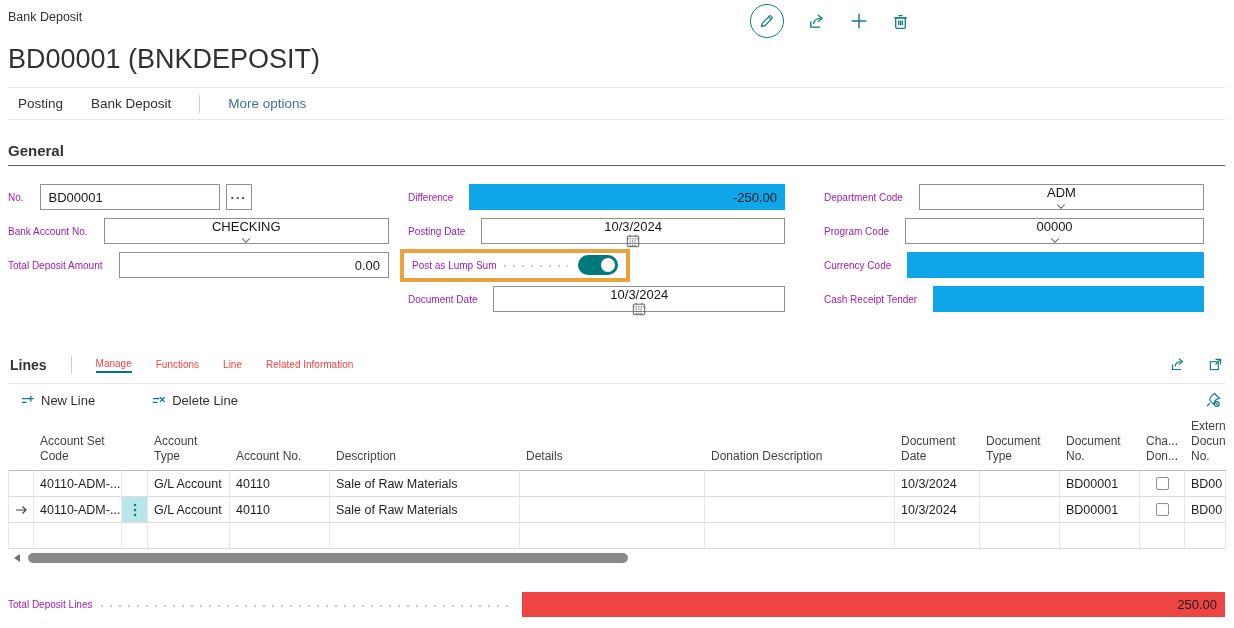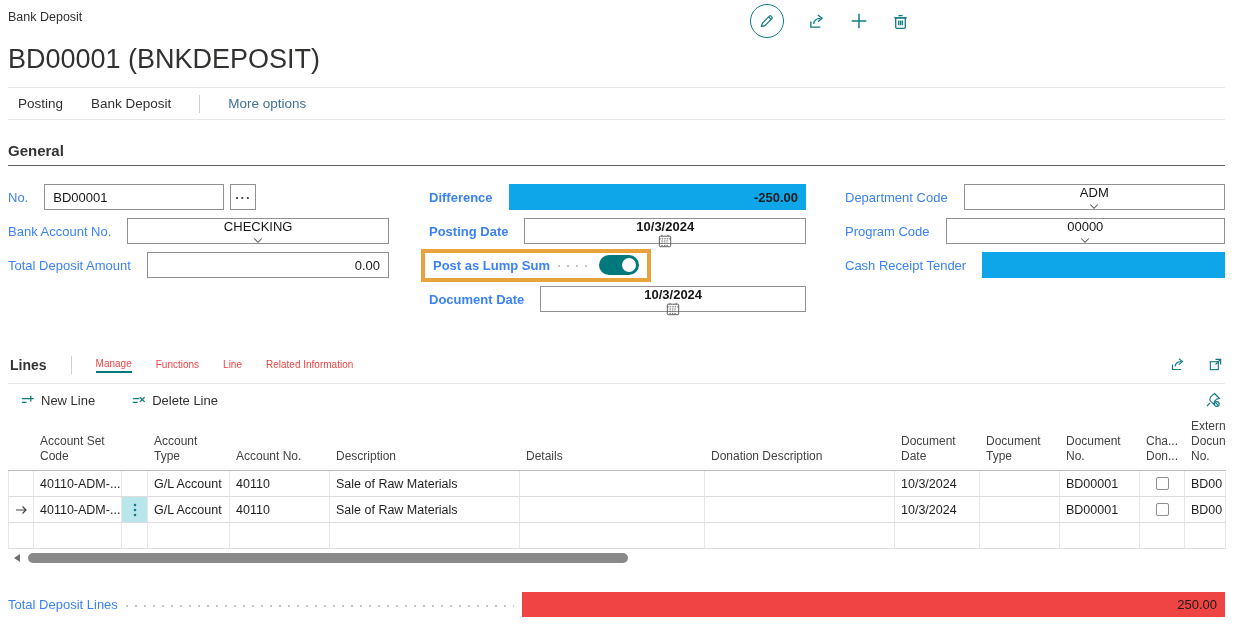--- a/index.html
+++ b/index.html
@@ -22,24 +22,24 @@
   .menu-item { color:#323130; cursor:pointer; }
   .menu-divider { width:1px; height:18px; background:#cdcdcd; }
   .menu-more { color:#41719c; cursor:pointer; }
 
   
   .section-heading { margin-top:22px; font-size:15px; font-weight:700; color:#333;
     padding-bottom:6px; border-bottom:1px solid #606060; }
   .fields { display:flex; margin-top:14px; }
   .fcol { }
   .fcol1 { width:381px; }
-  .fcol2 { width:377px; margin-left:40px;font-weight:bold; }
+  .fcol2 { width:377px; margin-left:19px; }
   .fcol3 { width:380px; margin-left:39px; }
   .frow { display:flex; align-items:center; height:34px; }
-  .flabel { font-size:13px; color:#3b82f6; white-space:nowrap; }
+  .flabel { font-size:10px; color:#a21caf; white-space:nowrap; }
   .fdots { flex:1; height:2px; margin:2px 8px 0 8px;
     background:repeating-linear-gradient(to right,#c6c6c6 0 2px,transparent 2px 9px); }
   .fctl1 { width:212px; } .fctl2 { width:214px; } .fctl3 { width:217px; }
   .tbox { height:26px; border:1px solid #919191; background:#fff; display:flex; align-items:center;
     padding:0 8px; font-size:13px; color:#161616; width:100%; }
   .tbox.num { justify-content:flex-end; }
   .tbox.between { justify-content:space-between;flex-direction:column; }
   .dis { height:26px; background:#0ea5e9; display:flex; align-items:center; padding:0 8px;
     font-size:13px; color:#1c1c1c; width:100%; }
   .dis.num { justify-content:flex-end; }
@@ -55,21 +55,21 @@
     margin-left:-8px; width:230px; padding:0 8px; }
   .hl-box .fdots { margin-right:10px; }
 
   
   .lines-head { margin-top:40px; display:flex; align-items:center; gap:24px;
     padding-bottom:9px; border-bottom:1px solid #e6e6e6; position:relative; }
   .lines-caption { font-size:14px; font-weight:700; color:#333; margin-left:2px; }
   .tab { font-size:10px; color:#ef4444; cursor:pointer; padding-bottom:2px; }
   .tab.active { border-bottom:2px solid #00797d; }
   .lines-head-icons { position:absolute; right:2px; top:0; display:flex; gap:22px; }
-  .actions-row { display:flex; align-items:flex-end; gap:36px; padding:9px 0 7px 12px; position:relative; }
+  .actions-row { display:flex; align-items:flex-end; gap:56px; padding:9px 0 7px 12px; position:relative; }
   .action-btn { display:flex; align-items:center; gap:6px; font-size:13px; color:#323130;
     background:none; border:none; cursor:pointer; }
   .pin-btn { position:absolute; right:4px; top:8px; }
 
   
   .grid { display:grid; margin-top:6px;
     grid-template-columns:26px 88px 26px 82px 100px 190px 185px 190px 85px 80px 80px 45px 41px; }
   .hc { font-size:12px; color:#444; line-height:1.25; padding:2px 6px 6px 6px;
     display:flex; align-items:flex-end; border-bottom:1px solid #bdbdbd; height:50px; overflow:hidden; }
   .bc { font-size:12.5px; color:#1f1f1f; height:26px; padding:0 6px; display:flex; align-items:center;
@@ -239,20 +239,25 @@
         <span class="flabel">Program Code</span>
         <span class="fdots"></span>
         <span class="fctl3 tbox between">
           <span>00000</span>
           <span>
             <svg width="12" height="12" viewBox="0 0 16 16" fill="none" stroke="#555" stroke-width="1.4">
                 <path d="M3 6l5 5 5-5"></path>
               </svg>
           </span>
         </span>
+      </div>
+      <div class="frow">
+        <span class="flabel">Currency Code</span>
+        <span class="fdots"></span>
+        <span class="fctl3 dis"></span>
       </div>
       <div class="frow">
         <span class="flabel">Cash Receipt Tender</span>
         <span class="fdots"></span>
         <span class="fctl3 dis"></span>
       </div>
     </div>
   </div>
 
   <div class="lines-head">

